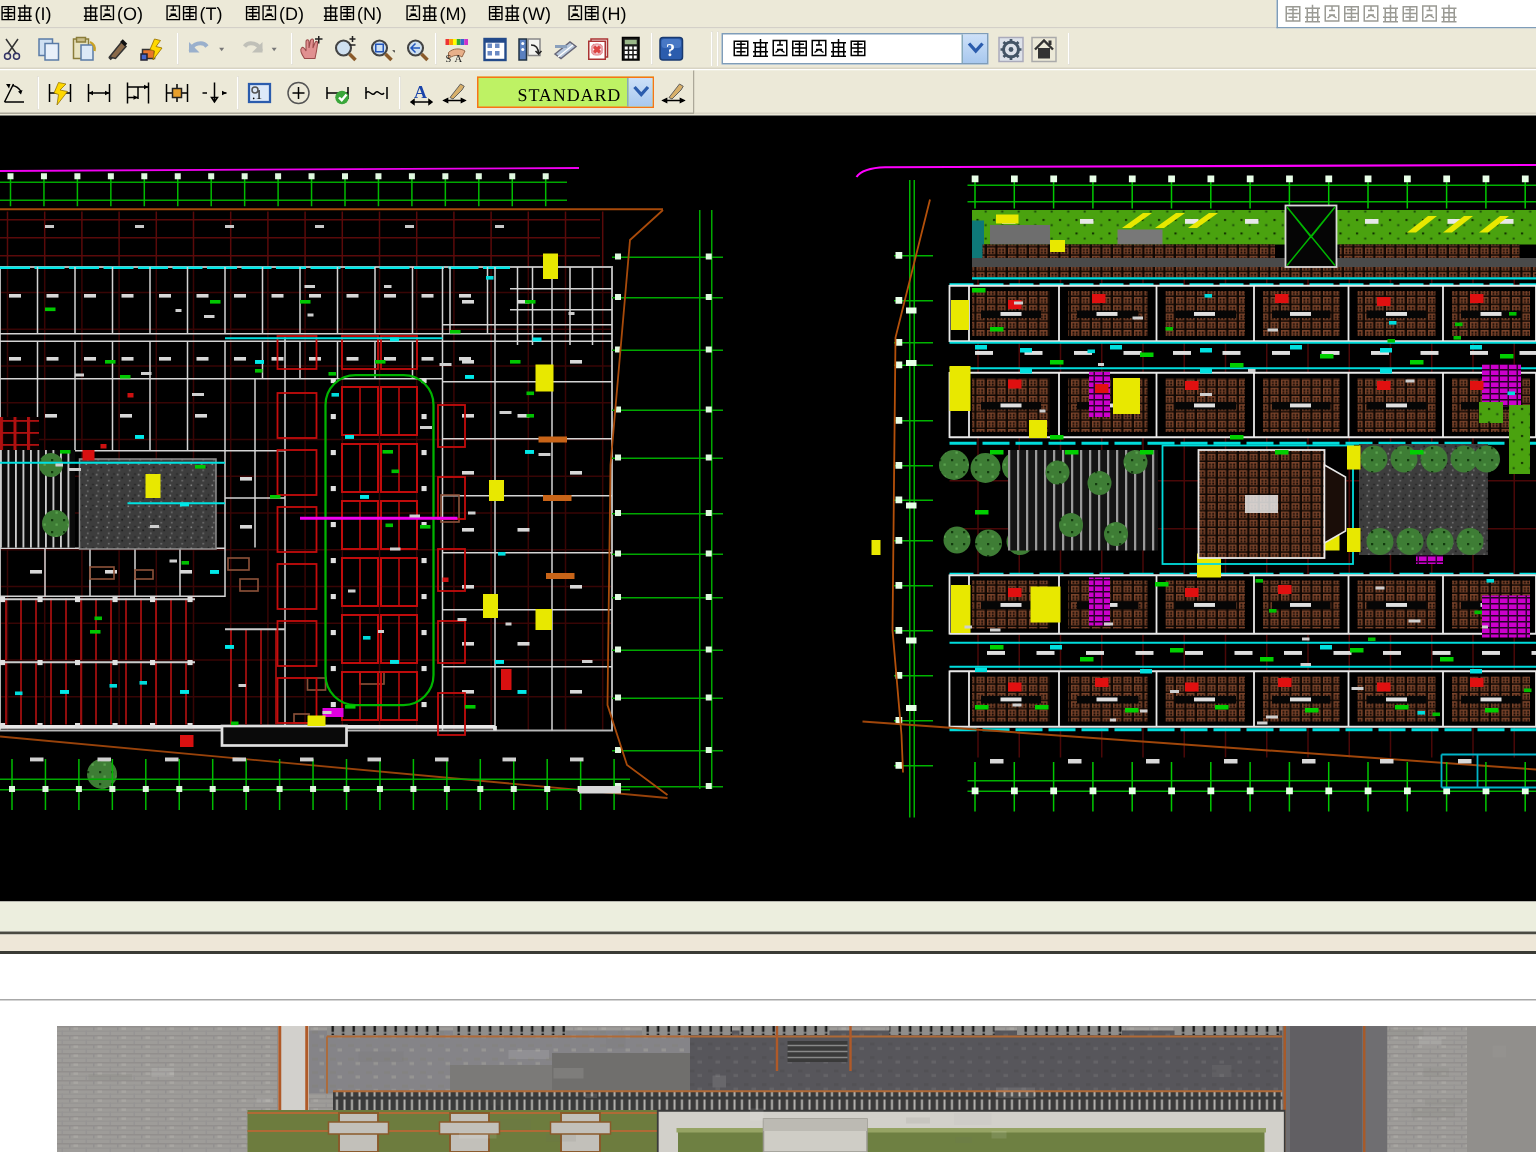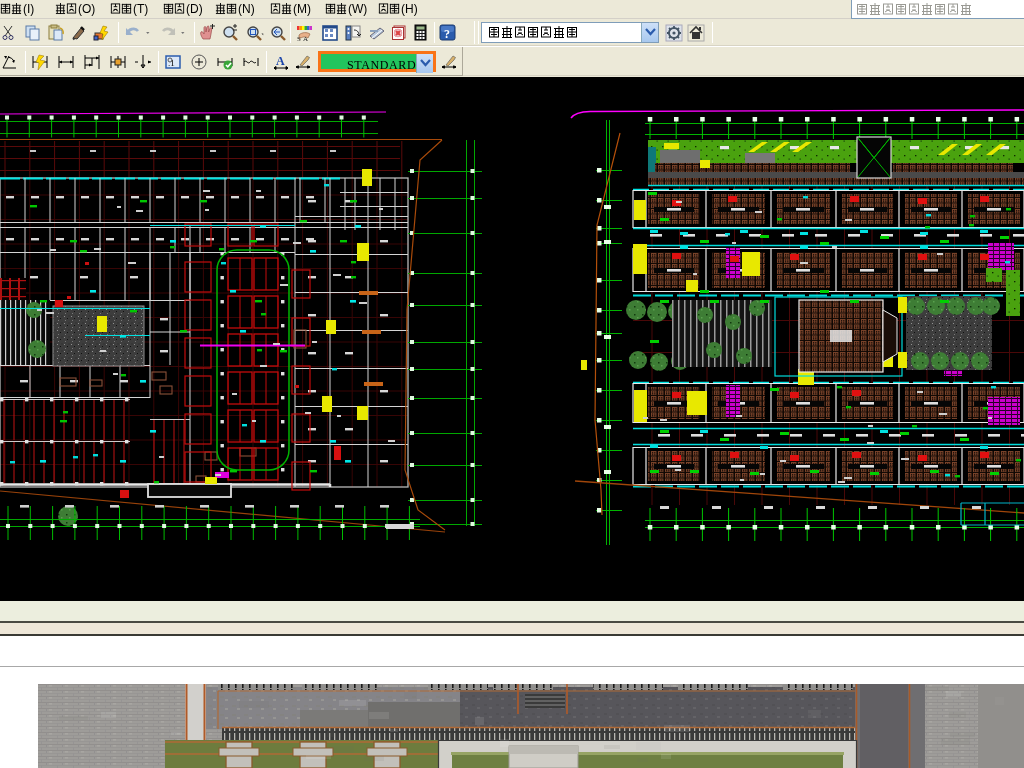--- a/index.html
+++ b/index.html
@@ -275,21 +275,21 @@
       </svg>
       <div style="position:absolute;left:266px;top:4px;width:1px;height:22px;background:#aca899;border-right:1px solid #fff"></div>
       <svg style="position:absolute;left:272px;top:6px" width="18" height="18" viewBox="0 0 18 18">
         <text x="4" y="12" font-size="12" font-family="Liberation Serif" font-weight="bold" fill="#1a44aa">A</text>
         <path d="M2 15h14M2 15l2-1.5v3zM16 15l-2-1.5v3z" stroke="#000" fill="#000"></path>
       </svg>
       <svg style="position:absolute;left:294px;top:6px" width="18" height="18" viewBox="0 0 18 18">
         <path d="M2 14h14M2 14l2.4-1.2v2.4zM16 14l-2.4-1.2v2.4z" stroke="#000" fill="#000"></path>
         <path d="M6 12L13 3l2.5 1.5L14 7l-6 6z" fill="#d8b06a" stroke="#555" stroke-width=".6"></path>
       </svg>
-      <div style="position:absolute;left:318px;top:4px;width:118px;height:21px;background:#22c55e;border:3px solid #f97316">
+      <div style="position:absolute;left:318px;top:4px;width:118px;height:21px;background:#bef264;border:1px solid #f97316">
         <div style="position:absolute;left:26px;top:4px;font:12px 'Liberation Serif',serif;letter-spacing:.6px;color:#000">STANDARD</div>
         <div style="position:absolute;right:0;top:0;width:17px;height:19px;background:linear-gradient(#cde0f8,#a8c8ee);border-left:1px solid #8ab"><svg width="17" height="19">
             <path d="M4 6 l4.5 5 4.5-5" stroke="#2b5cad" stroke-width="2.2" fill="none"></path>
           </svg></div>
       </div>
       <svg style="position:absolute;left:440px;top:6px" width="18" height="18" viewBox="0 0 18 18">
         <path d="M2 14h14M2 14l2.4-1.2v2.4zM16 14l-2.4-1.2v2.4z" stroke="#000" fill="#000"></path>
         <path d="M6 12L13 3l2.5 1.5L14 7l-6 6z" fill="#d8b06a" stroke="#555" stroke-width=".6"></path>
       </svg>
     </div>

